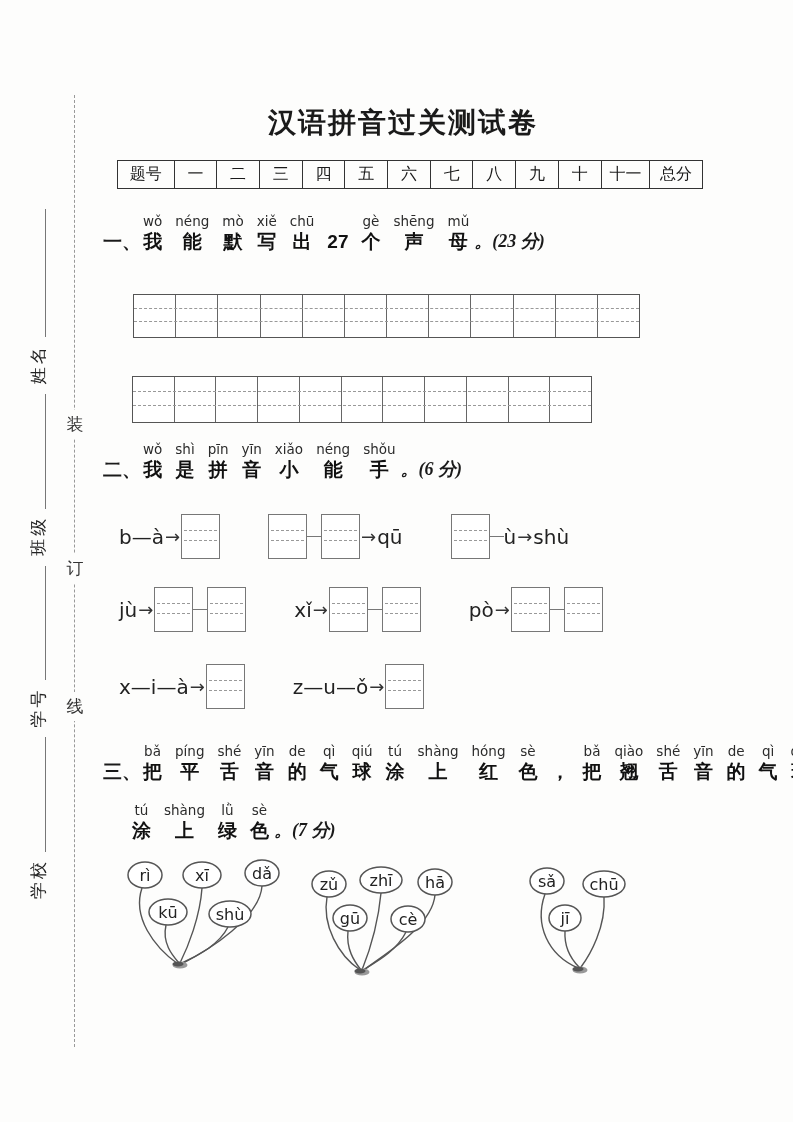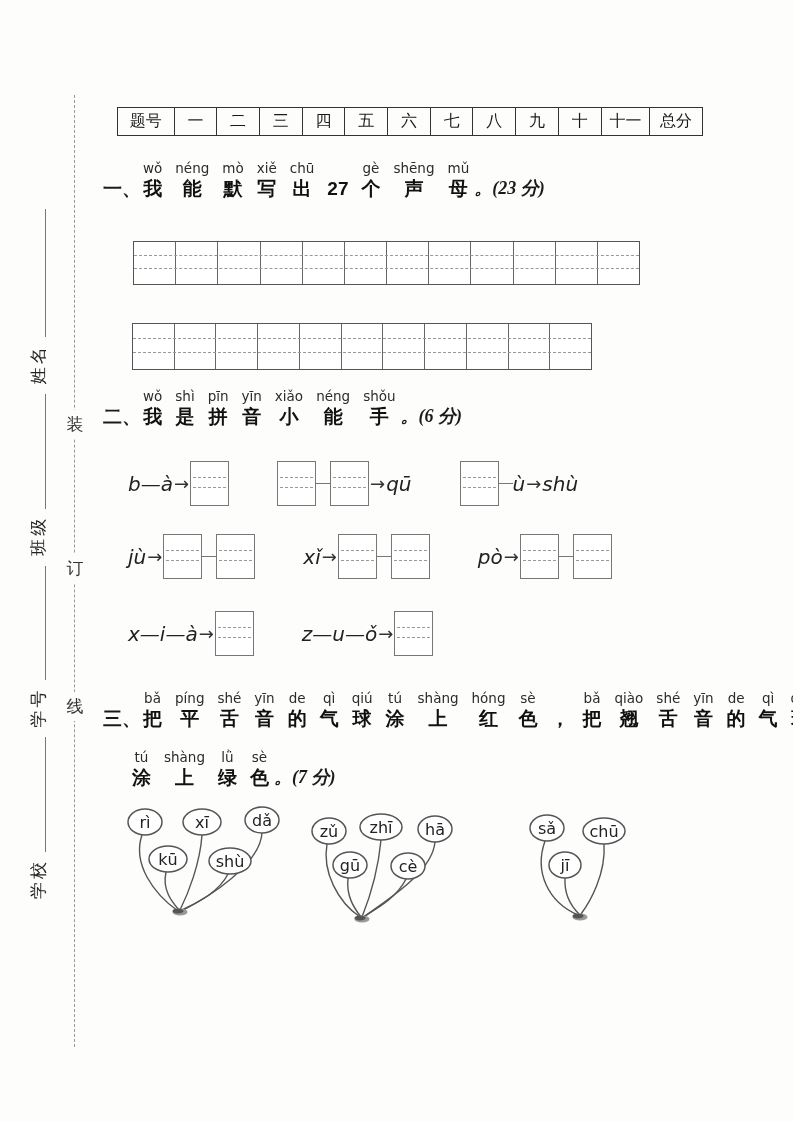--- a/index.html
+++ b/index.html
@@ -17,21 +17,21 @@
   .sf-label{letter-spacing:3px;margin:0 7px 0 10px;white-space:nowrap;}
   .sf-blank{width:118px;height:15px;border-bottom:1.2px solid #777;}
   .sf-blank:last-child{width:132px;}
 
   
   .content{position:absolute;left:103px;top:0;width:660px;padding-top:106px;}
   .head-block{width:600px;}
   .title{font-size:28px;font-weight:bold;letter-spacing:2px;text-align:center;line-height:34px;}
   .subtitle{font-size:17px;letter-spacing:1px;text-align:center;margin-top:28px;line-height:22px;}
 
-  table.score-table{border-collapse:collapse;margin:1px 0 0 14px;}
+  table.score-table{border-collapse:collapse;margin:20px 0 0 14px;}
   .score-table td{border:1.5px solid #333;height:27px;text-align:center;font-size:16px;
         padding:0;width:42px;}
   .score-table td.label-cell{width:56px;}
   .score-table td:nth-child(12){width:48px;}
   .score-table td:nth-child(13){width:52px;}
 
   
   .heading{display:flex;align-items:flex-end;margin-top:24px;}
   .sec-no{font-size:19px;font-weight:bold;line-height:25px;white-space:nowrap;
         font-family:"Liberation Sans",sans-serif;}
@@ -49,21 +49,21 @@
   .wgrid::before,.wgrid::after{content:"";position:absolute;left:0;right:0;
         border-top:1.3px dashed #999;z-index:1;}
   .wgrid::before{top:32%;}
   .wgrid::after{top:62%;}
   .grid-a{width:505px;height:42px;margin:40px 0 0 30px;}
   .grid-b{width:458px;height:45px;margin:38px 0 0 29px;}
   .wcell{flex:1;border-right:1.3px solid #666;}
   .wcell:last-child{border-right:none;}
 
   
-  .ex-row{display:flex;align-items:center;margin-left:25px;gap:48px;font-style:italic;}
+  .ex-row{display:flex;align-items:center;margin-left:16px;gap:48px;}
   .r1{margin-top:32px}.r2{margin-top:28px}.r3{margin-top:32px}
   .ex-item{display:flex;align-items:center;}
   .ex-text{font-family:"DejaVu Sans",sans-serif;font-size:20px;color:#222;white-space:nowrap;}
   .ex-arrow{font-family:"DejaVu Sans",sans-serif;font-size:18px;color:#333;margin:0 1px;}
   .ex-dash{width:14px;border-top:1.5px solid #777;}
   .pbox{width:37px;height:43px;border:1.5px solid #777;position:relative;background:#fff;}
   .pbox::before,.pbox::after{content:"";position:absolute;left:2px;right:2px;
         border-top:1.2px dashed #999;}
   .pbox::before{top:34%;}
   .pbox::after{top:58%;}
@@ -92,20 +92,21 @@
       <span class="sf-blank"></span>
       <span class="sf-label">班级</span>
       <span class="sf-blank"></span>
       <span class="sf-label">姓名</span>
       <span class="sf-blank"></span>
     </div>
 
   <div class="content">
 
     <div class="head-block">
+      <div class="title">汉语拼音过关测试卷</div>
       <table class="score-table">
         <tbody>
           <tr>
               <td class="label-cell">题号</td>
               <td>一</td>
               <td>二</td>
               <td>三</td>
               <td>四</td>
               <td>五</td>
               <td>六</td>

